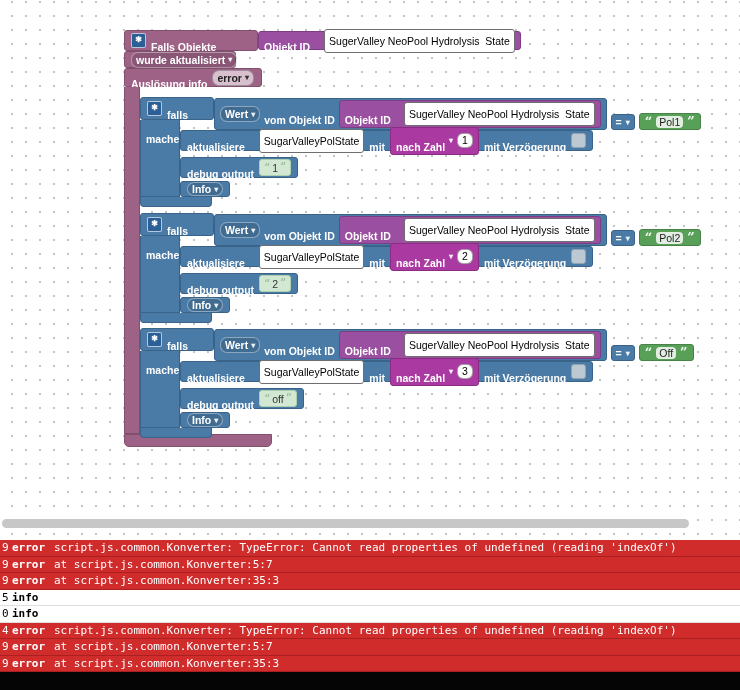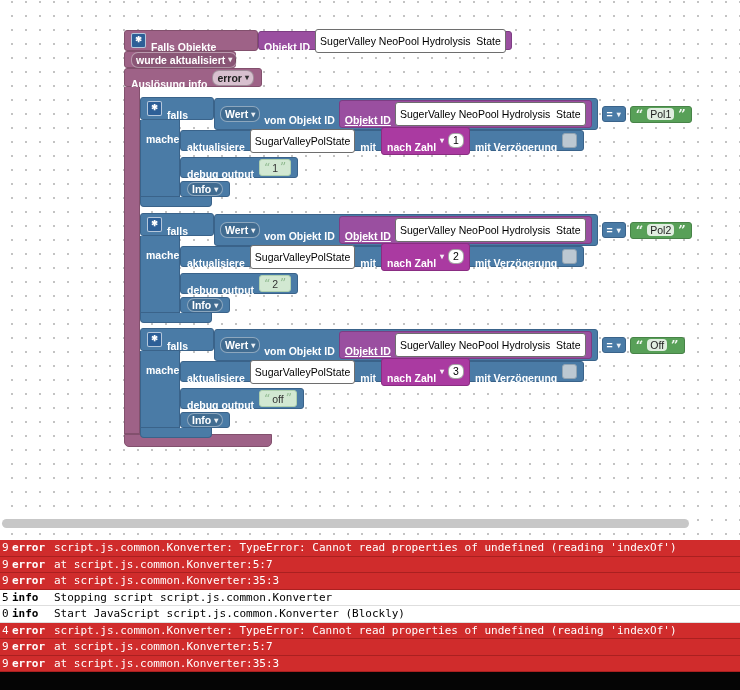--- a/index.html
+++ b/index.html
@@ -12,51 +12,51 @@
         background-size:14px 14px; background-position:5px 9px; }
 
   .blk, .blk-i { box-sizing:border-box; display:flex; align-items:center; gap:5px;
         padding:0 6px; border-radius:3px; font-size:10.5px; font-weight:600; color:#fff;
         white-space:nowrap; }
   .blk { position:absolute; }
   .blk-i { padding:1px 5px; gap:4px; }
 
   .mauve   { background:#9e6287; border:1px solid #82506d; }
   .blue    { background:#4a7ba6; border:1px solid #3a638a; }
-  .purple  { background:#9a4fa0; border:1px solid #7d3d83;text-decoration:underline; }
+  .purple  { background:#9a4fa0; border:1px solid #7d3d83; }
   .magenta { background:#aa3aa1; border:1px solid #8a2d82; }
   .green   { background:#58a058; border:1px solid #478347; }
 
   .spine, .wrap-bottom, .spine2, .ifbottom { position:absolute; box-sizing:border-box; }
   .wrap-bottom { border-radius:0 0 5px 5px; }
   .ifbottom    { border-radius:0 0 4px 4px; }
 
   .lbl { font-weight:600;margin-top:12px; }
   .field { background:#fff; color:#000; font-weight:400; border:1px solid #6e6e6e;
-           border-radius:3px; padding:4px 4px; white-space:pre; font-size:10.5px; line-height:14px; }
+           border-radius:3px; padding:4px 4px; white-space:pre; font-size:10.5px; line-height:14px;margin-left:9px; }
   .numfield { background:#fff; color:#000; font-weight:400; border:1px solid rgba(0,0,0,.35);
            border-radius:6px; padding:0 4px; font-size:10.5px; line-height:13px; }
   .dd { display:inline-flex; align-items:center; gap:3px; background:rgba(0,0,0,.12);
         border:1px solid rgba(255,255,255,.4); border-radius:7px; padding:0 4px; height:14px; }
   .dd.light { background:rgba(255,255,255,.6); color:#222; border-color:rgba(0,0,0,.25); }
   .dd.sm { height:12px; }
   .arr { font-size:8px; opacity:.9; }
   .mut { flex:none; width:13px; height:13px; border-radius:2px; background:#2d5f97;
          border:1px solid rgba(255,255,255,.65); color:#fff; font-size:8px; line-height:11px;
          text-align:center; }
   .checkbox { width:13px; height:13px; border-radius:3px; background:#bcc8d2;
               border:1px solid #91a3b2; }
   .q  { font-family:"DejaVu Serif",serif; font-size:13px; line-height:1; color:rgba(255,255,255,.92); }
   .strv { background:rgba(255,255,255,.82); color:#1d1d1d; font-weight:400; border-radius:4px; padding:0 3px; }
   .shadow { display:inline-flex; align-items:center; gap:2px; background:#d2e8d2;
             border:1px solid #aed0ae; border-radius:3px; color:#333; font-weight:400;
             padding:0 4px; height:15px; }
   .q2 { font-family:"DejaVu Serif",serif; font-size:12px; line-height:1; color:#8fb98f; }
   .eq { padding:1px 4px; }
-  .cond { position:absolute; display:flex; align-items:center; gap:4px; }
+  .cond { position:absolute; display:flex; align-items:flex-end; gap:4px; }
   .branch { position:absolute; left:0; width:740px; height:112px; }
   .mache { display:block; margin:13px 0 0 5px; font-size:10.5px; font-weight:600; color:#fff; }
 
   .hscroll { position:absolute; left:2px; top:519px; width:687px; height:9px;
              border-radius:5px; background:#c7c7c7; }
 
   
   .log { position:absolute; left:0; top:540px; width:740px; }
   .lrow { display:flex; align-items:center; height:16.5px; box-sizing:border-box;
           font-family:"DejaVu Sans Mono",monospace; font-size:11px; padding-left:2px; }
@@ -290,26 +290,24 @@
       <span class="lm">at script.js.common.Konverter:5:7</span>
     </div>
     <div class="lrow err">
       <span class="lt">9</span>
       <span class="ls">error</span>
       <span class="lm">at script.js.common.Konverter:35:3</span>
     </div>
     <div class="lrow inf">
       <span class="lt">5</span>
       <span class="ls">info</span>
-      <span class="lm">Stopping script script.js.common.Konverter</span>
     </div>
     <div class="lrow inf">
       <span class="lt">0</span>
       <span class="ls">info</span>
-      <span class="lm">Start JavaScript script.js.common.Konverter (Blockly)</span>
     </div>
     <div class="lrow err">
       <span class="lt">4</span>
       <span class="ls">error</span>
       <span class="lm">script.js.common.Konverter: TypeError: Cannot read properties of undefined (reading 'indexOf')</span>
     </div>
     <div class="lrow err">
       <span class="lt">9</span>
       <span class="ls">error</span>
       <span class="lm">at script.js.common.Konverter:5:7</span>

